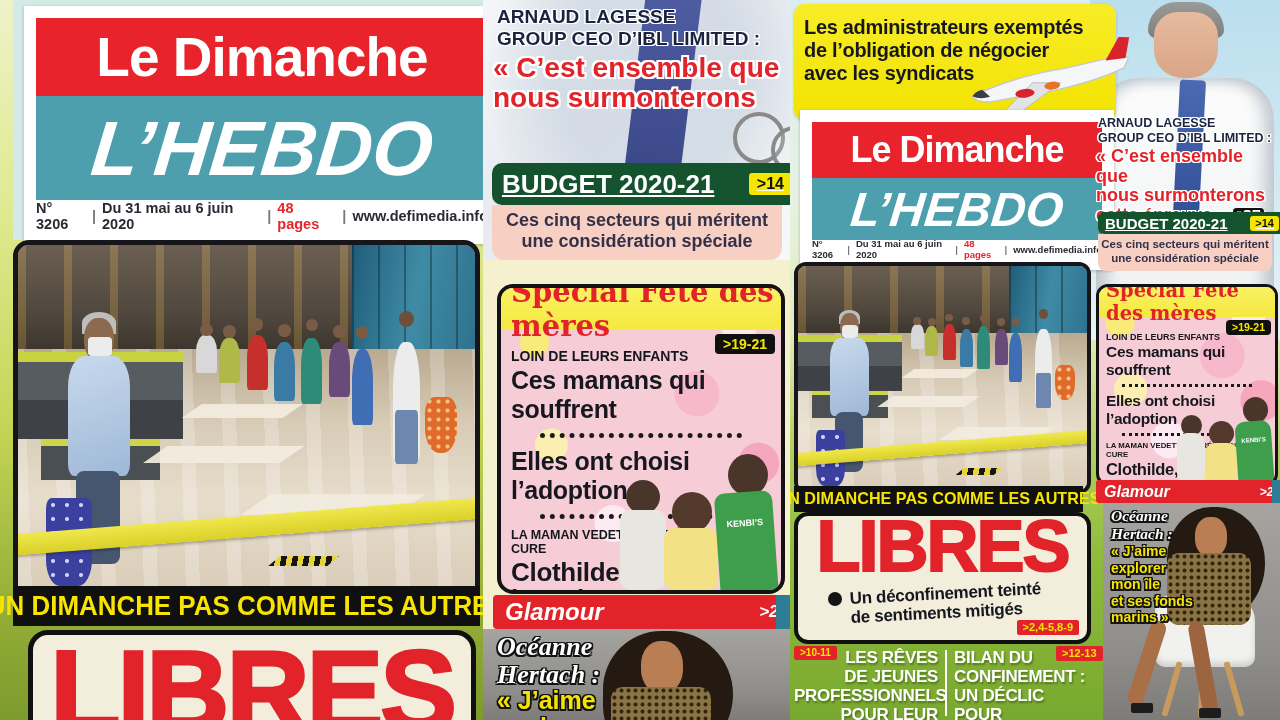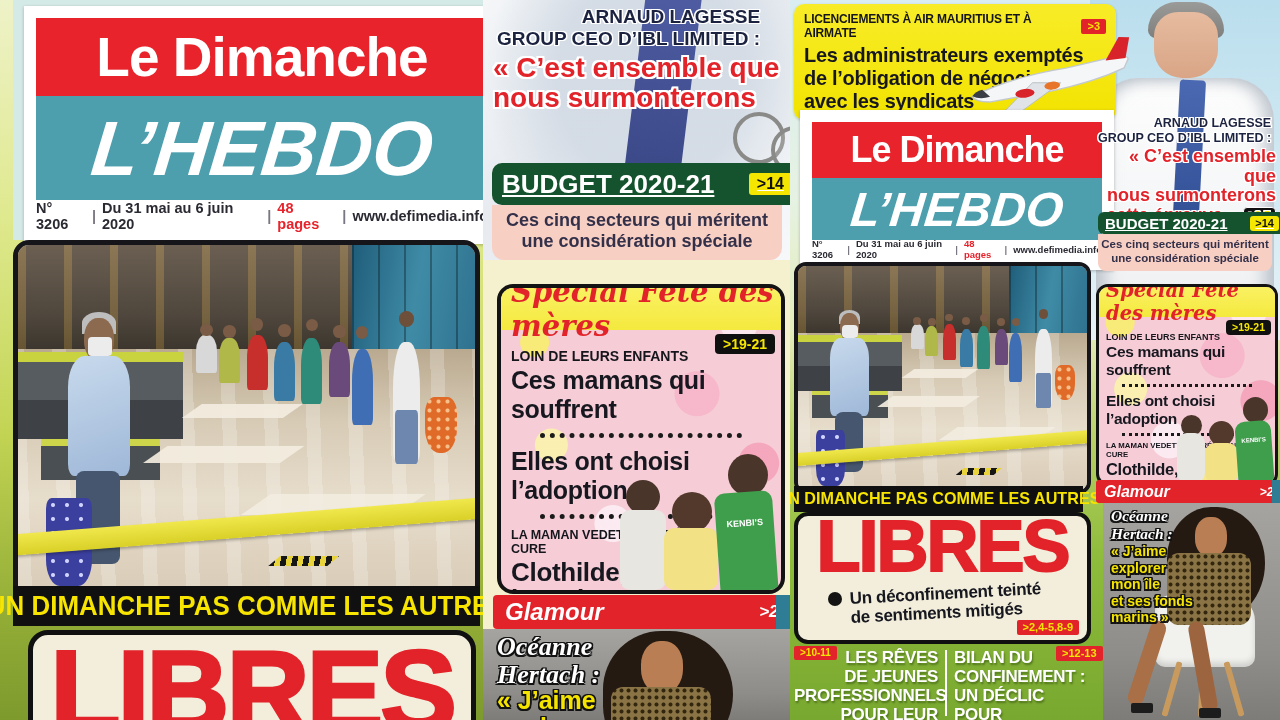--- a/index.html
+++ b/index.html
@@ -6,21 +6,21 @@
   .screen{position:relative;width:1280px;height:720px;overflow:hidden;background:#d5eae6;
     font-family:"Liberation Sans",sans-serif;}
   .panel{position:absolute;top:0;height:720px;overflow:hidden;}
   .pl{left:0;width:483px;background:linear-gradient(180deg,#eef2c8 0%,#dfe98e 30%,#c3d454 60%,#93ad36 85%,#7d9a2d 100%);}
   .pm{left:483px;width:307px;background:#f5f1cf;}
   .pr{left:790px;width:490px;background:linear-gradient(180deg,#d9edf2 0%,#e6f2e2 28%,#e3ecba 46%,#b5cf62 62%,#8dbb3a 78%,#79a830 100%);}
   .abs{position:absolute;}
 
   
   .ow{text-shadow:2px 0 0 #fff,-2px 0 0 #fff,0 2px 0 #fff,0 -2px 0 #fff,2px 2px 0 #fff,-2px -2px 0 #fff,2px -2px 0 #fff,-2px 2px 0 #fff;}
-  .ows{text-shadow:1.3px 0 0 #fff,-1.3px 0 0 #fff,0 1.3px 0 #fff,0 -1.3px 0 #fff,1.3px 1.3px 0 #fff,-1.3px -1.3px 0 #fff,1.3px -1.3px 0 #fff,-1.3px 1.3px 0 #fff;text-align:right;}
+  .ows{text-shadow:1.3px 0 0 #fff,-1.3px 0 0 #fff,0 1.3px 0 #fff,0 -1.3px 0 #fff,1.3px 1.3px 0 #fff,-1.3px -1.3px 0 #fff,1.3px -1.3px 0 #fff,-1.3px 1.3px 0 #fff;}
   .ob{text-shadow:1.5px 0 0 #121212,-1.5px 0 0 #121212,0 1.5px 0 #121212,0 -1.5px 0 #121212,1.5px 1.5px 0 #121212,-1.5px -1.5px 0 #121212,1.5px -1.5px 0 #121212,-1.5px 1.5px 0 #121212;}
   .navy{color:#1c2340;font-weight:bold;}
   .red-q{color:#e2232a;font-weight:bold;}
   .blackbadge{display:inline-block;background:#101010;color:#f5e600;font-weight:bold;border:2px solid #fff;border-radius:4px;line-height:1;}
   .redbadge{display:inline-block;background:#e2232a;color:#f5e600;font-weight:bold;border-radius:2px;line-height:1;padding:2px 6px;}
 
   
   .masthead{background:#fff;padding:12px;box-shadow:0 1px 3px rgba(0,0,0,.25);}
   .m-red{background:#e8232b;display:flex;align-items:center;justify-content:center;color:#fff;font-weight:bold;letter-spacing:-1px;}
   .m-teal{background:#4d9fae;display:flex;align-items:center;justify-content:center;color:#fff;font-weight:bold;font-style:italic;}
@@ -86,21 +86,21 @@
     background-color:#f6cdd6;
     background-image:
       radial-gradient(circle at 12% 18%,rgba(249,238,110,.9) 0 14px,transparent 15px),
       radial-gradient(circle at 85% 12%,rgba(252,233,239,.95) 0 18px,transparent 19px),
       radial-gradient(circle at 70% 35%,rgba(246,180,200,.85) 0 22px,transparent 23px),
       radial-gradient(circle at 18% 52%,rgba(251,244,170,.85) 0 16px,transparent 17px),
       radial-gradient(circle at 92% 58%,rgba(244,160,185,.85) 0 20px,transparent 21px),
       radial-gradient(circle at 40% 78%,rgba(252,238,244,.9) 0 18px,transparent 19px),
       radial-gradient(circle at 64% 94%,rgba(249,238,110,.75) 0 14px,transparent 15px);}
   .fete-title{background:linear-gradient(#faf163,#f4e93e);display:flex;align-items:center;
-    font-family:"DejaVu Serif",serif;font-style:italic;font-weight:bold;color:#e2232a;}
+    font-family:"DejaVu Serif",serif;font-weight:bold;color:#e2232a;}
   .dots{border-bottom:5px dotted #1b1b1b;}
   .hl{color:#17171f;font-weight:bold;letter-spacing:-.3px;}
   .kick{color:#15151c;font-weight:bold;}
   .kid{position:absolute;border-radius:10px;}
   .kid-head{position:absolute;border-radius:50%;background:#4a352a;}
 
   
   .glam-bar{background:#e2232a;display:flex;align-items:center;color:#fff;}
   .glam-bar .gl{font-style:italic;font-weight:bold;}
   .glam-bar .gb{margin-left:auto;font-weight:bold;font-style:italic;}
@@ -285,24 +285,20 @@
   <div class="panel pr">
 
     <div class="abs man-photo" style="left:300px;top:0;width:190px;height:340px;">
       <div class="man-hair" style="left:58px;top:2px;width:76px;height:36px;"></div>
       <div class="man-face" style="left:64px;top:12px;width:64px;height:66px;"></div>
       <div class="man-shirt" style="left:6px;top:78px;width:178px;height:262px;"></div>
       <div class="man-tie" style="left:86px;top:80px;width:26px;height:155px;transform:rotate(3deg);"></div>
     </div>
 
     <div class="abs yellow-banner" style="left:4px;top:4px;width:302px;height:100px;padding:8px 10px;">
-      <div style="display:flex;align-items:center;">
-        <span class="kick" style="font-size:12px;letter-spacing:-.2px;">LICENCIEMENTS À AIR MAURITIUS ET À AIRMATE</span>
-        <span class="redbadge" style="font-size:11px;margin-left:6px;">&gt;3</span>
-      </div>
       <div class="hl" style="font-size:21px;line-height:23px;margin-top:3px;transform:scaleX(.95);transform-origin:left;white-space:nowrap;">
         <div>Les administrateurs exemptés</div>
         <div>de l’obligation de négocier</div>
         <div>avec les syndicats</div>
       </div>
     </div>
 
     <svg class="abs" style="left:172px;top:38px;width:175px;height:80px;transform:rotate(-7deg);" viewBox="0 0 200 90">
       <path d="M10,55 Q60,38 120,36 L176,30 Q190,28 192,34 L186,44 Q150,56 100,60 L30,64 Q12,62 10,55 Z" fill="#f4f6f8" stroke="#c2c8ce" stroke-width="1.5"></path>
       <path d="M166,33 L184,8 L196,10 L189,33 Z" fill="#d8232a"></path>

